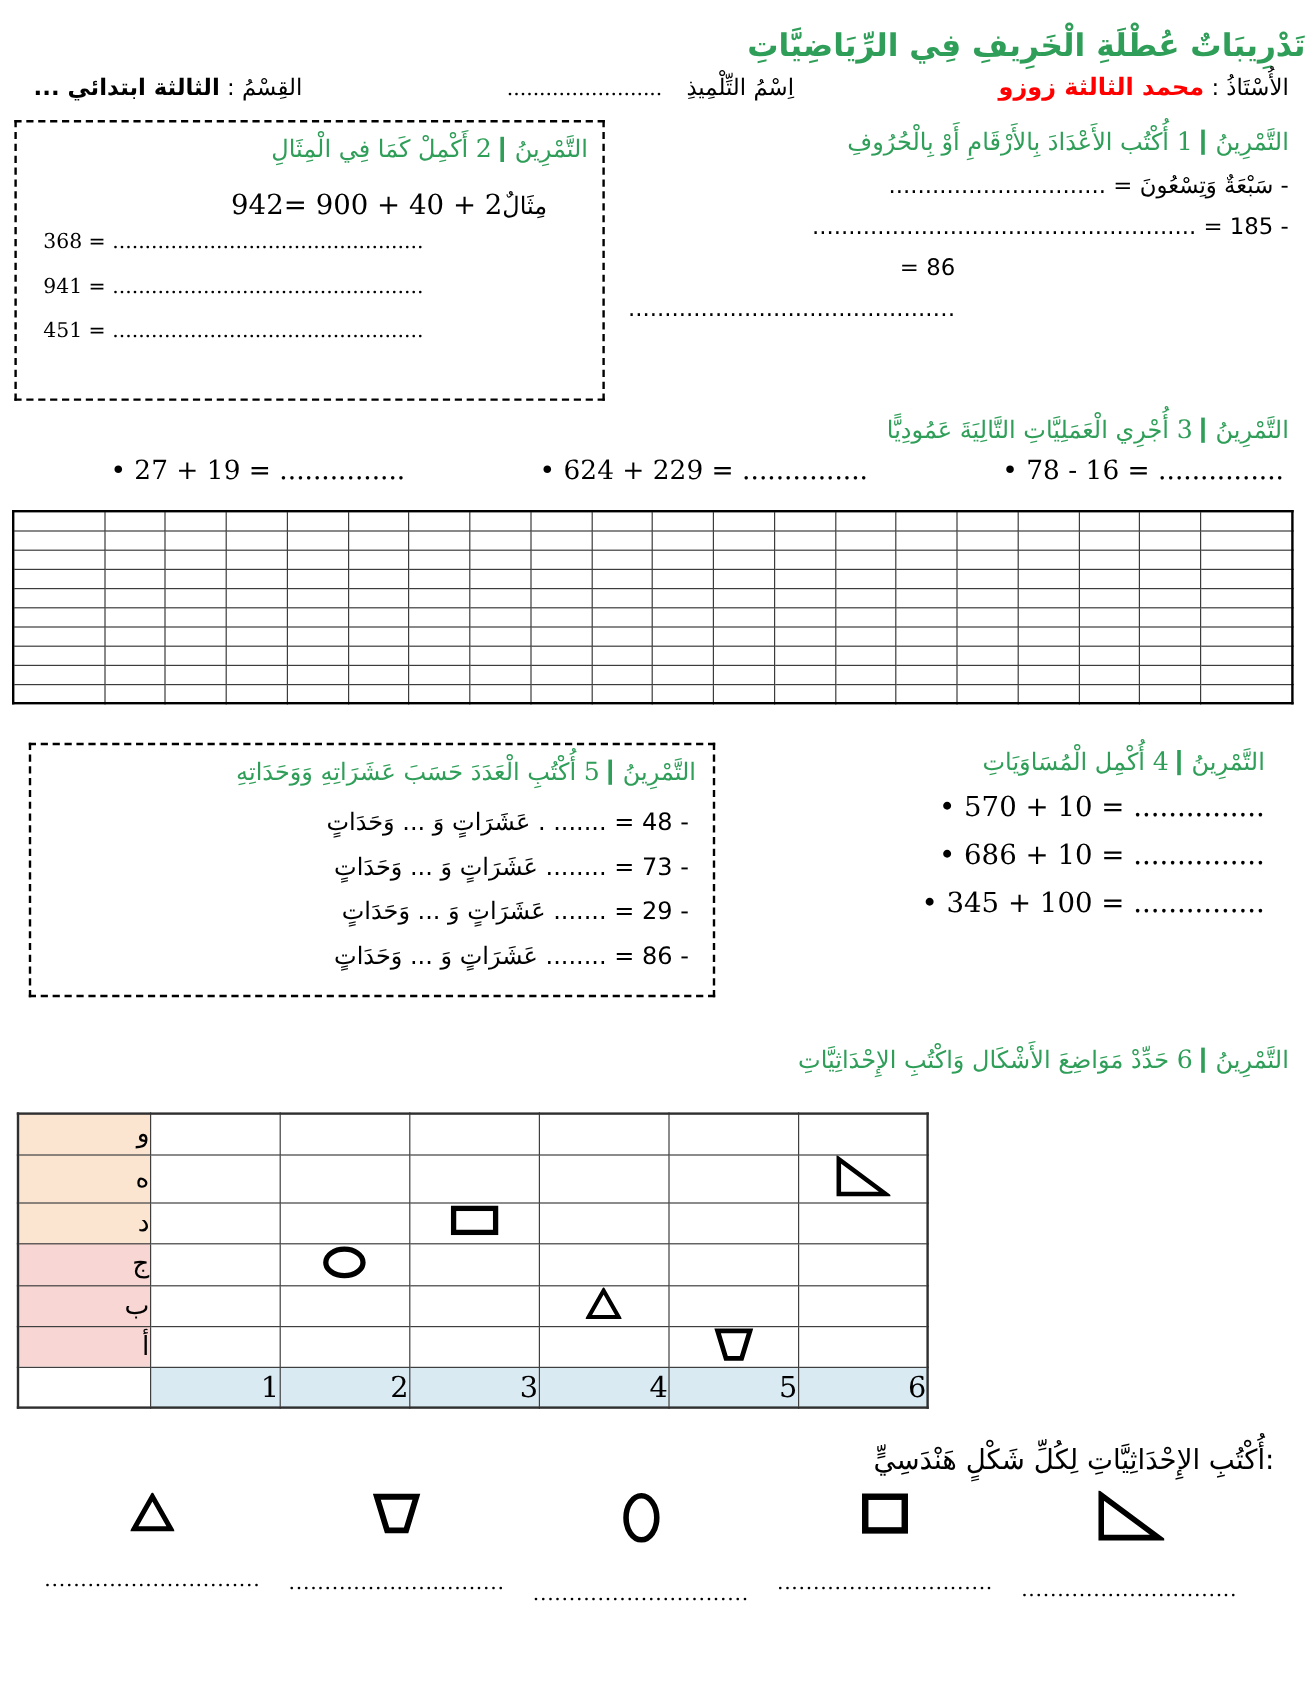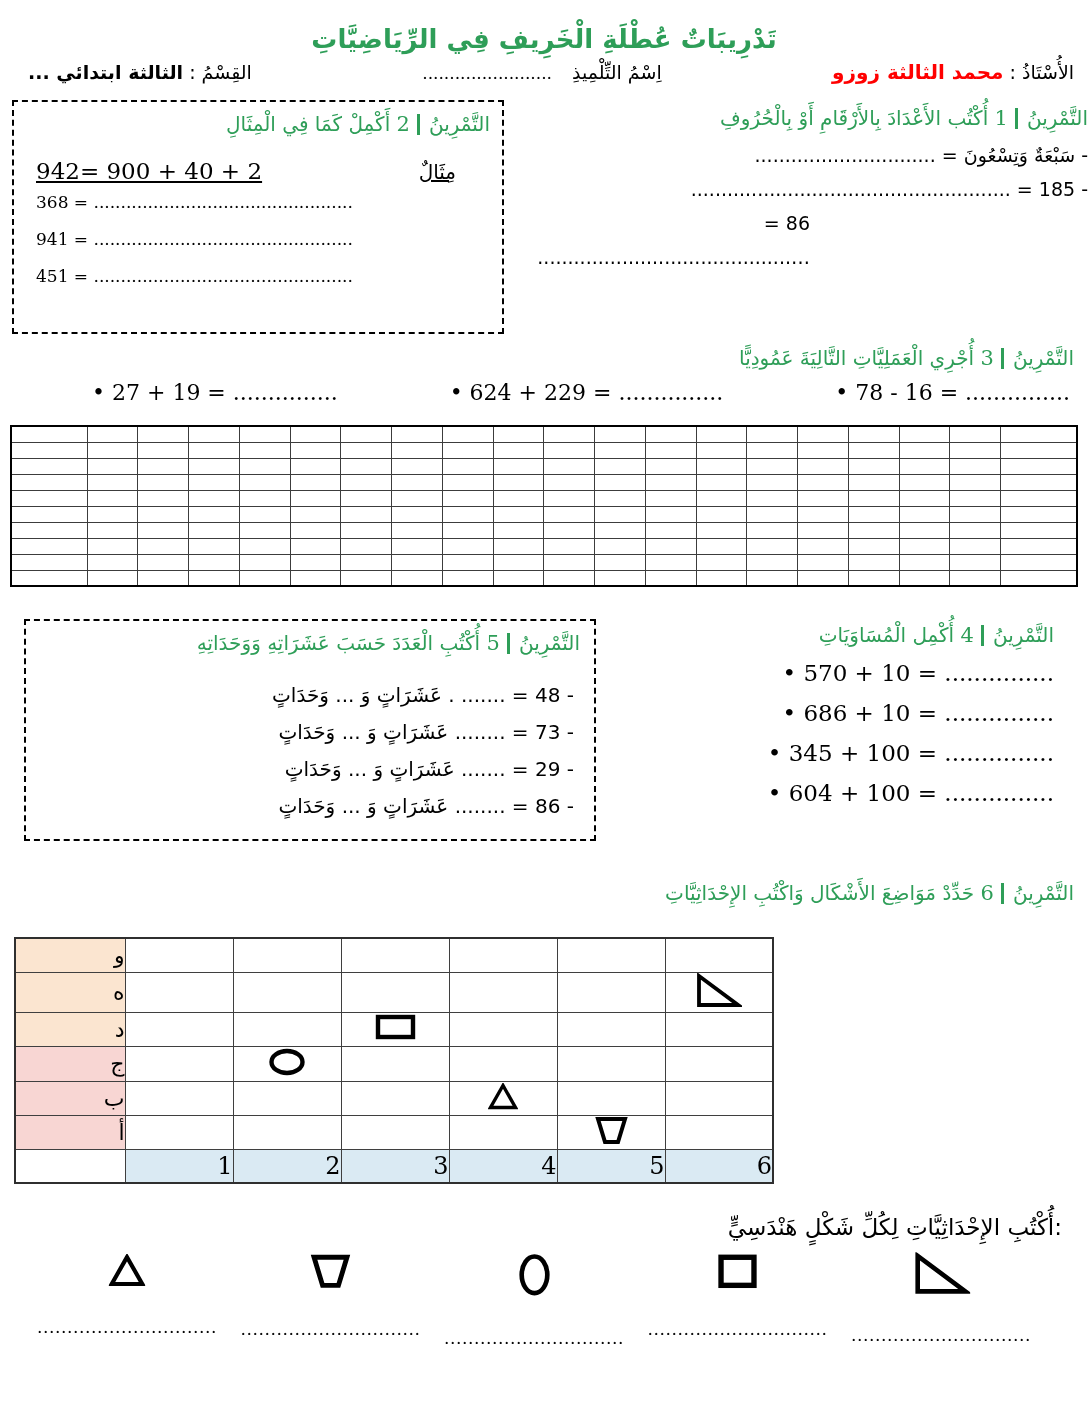--- a/index.html
+++ b/index.html
@@ -10,21 +10,21 @@
   html,body{width:1088px; background:#fff;}
   body{
     height:1408px; overflow:hidden; position:relative;
     font-family:"DejaVu Sans", sans-serif; color:var(--ink);
     padding-top:24px;
   }
   .serif{font-family:"DejaVu Serif", serif;}
 
   
   .title{
-    text-align:center; color:var(--green); font-weight:bold;
+    text-align:right; color:var(--green); font-weight:bold;
     font-size:26px; letter-spacing:.5px;
   }
   .info-line{
     display:flex; justify-content:space-between; align-items:baseline;
     padding:6px 14px 0 28px; font-size:19px;
   }
   .teacher-name{color:var(--red); font-weight:bold; font-size:20px;}
   .class-value{font-weight:bold;}
   .student-dots{font-family:"DejaVu Serif", serif; font-size:17px; letter-spacing:.5px; margin-right:14px;}
 
@@ -38,45 +38,45 @@
   }
   .exn{font-family:"DejaVu Serif", serif; font-size:21px;}
 
   
   .row-ex12{display:flex; align-items:flex-start; margin-top:16px;}
   .dashed-box{border:2px dashed #000;}
   .ex2-box{
     width:492px; margin-left:12px; padding:10px 12px 12px 14px; min-height:234px;
   }
   .ex2-heading{padding-left:4px; margin-bottom:14px;}
-  .example-row{display:flex; justify-content:space-between; align-items:baseline; padding:8px 34px 0 8px;text-decoration:underline;}
+  .example-row{display:flex; justify-content:flex-end; align-items:baseline; padding:8px 34px 0 8px;}
   .example-eq{font-size:23px;}
   .example-label{font-size:20px;}
   .ex2-items div{font-size:17px; line-height:37px; padding-left:8px;}
-  .ex1-block{flex:1; padding:6px 0 0 0;}
+  .ex1-block{flex:1; padding:6px 14px 0 0;}
   .ex1-items{margin-top:8px;}
   .ex1-items div{font-size:19px; line-height:34px; text-align:right;}
   .ex1-items div:last-child{padding-right:278px;}
 
   
   .ex3-heading{margin:12px 14px 0 4px;}
   .ops-row{
     display:flex; justify-content:space-between;
     padding:10px 18px 0 92px; font-size:22px;
   }
 
   
   .pgrid-wrap{margin:20px 10px 0 10px;}
   table.pgrid{border-collapse:collapse; width:100%; border:2px solid #000;}
   table.pgrid td{border:1px solid var(--gridline); height:16px; padding:0;}
 
   
   .row-ex45{display:flex; align-items:flex-start; margin-top:32px;}
   .ex5-box{width:572px; margin-left:24px; padding:10px 14px 14px 12px; min-height:192px;}
-  .ex5-items{margin-top:22px;}
+  .ex5-items{margin-top:12px;}
   .ex5-items div{font-size:20px; line-height:37px; text-align:right; padding-right:6px;}
   .ex4-block{flex:1; padding:4px 34px 0 0;}
   .ex4-items{margin-top:6px;}
   .ex4-items div{font-size:23px; line-height:40px; text-align:right; direction:ltr;}
 
   
   .ex6-heading{margin:40px 14px 0 0;text-align:right;}
 
   
   .cgrid-wrap{margin:32px 0 0 14px;}
@@ -409,21 +409,20 @@
 
   <div class="ex4-block" dir="rtl">
     <div class="ex-heading">
       <span>التَّمْرِينُ</span><span class="vbar"></span><span class="exn">4</span>
       <span>أُكْمِل الْمُسَاوَيَاتِ</span>
     </div>
     <div class="ex4-items serif">
         <div>• 570 + 10 = ...............</div>
         <div>• 686 + 10 = ...............</div>
         <div>• 345 + 100 = ...............</div>
-        <div>• 604 + 100 = ...............</div>
       </div>
   </div>
 </div>
 
 <div class="ex-heading ex6-heading" dir="rtl">
   <span>التَّمْرِينُ</span><span class="vbar"></span><span class="exn">6</span>
   <span>حَدِّدْ مَوَاضِعَ الأَشْكَال وَاكْتُبِ الإِحْدَاثِيَّاتِ</span>
 </div>
 
 <div class="cgrid-wrap" id="coord-grid">

